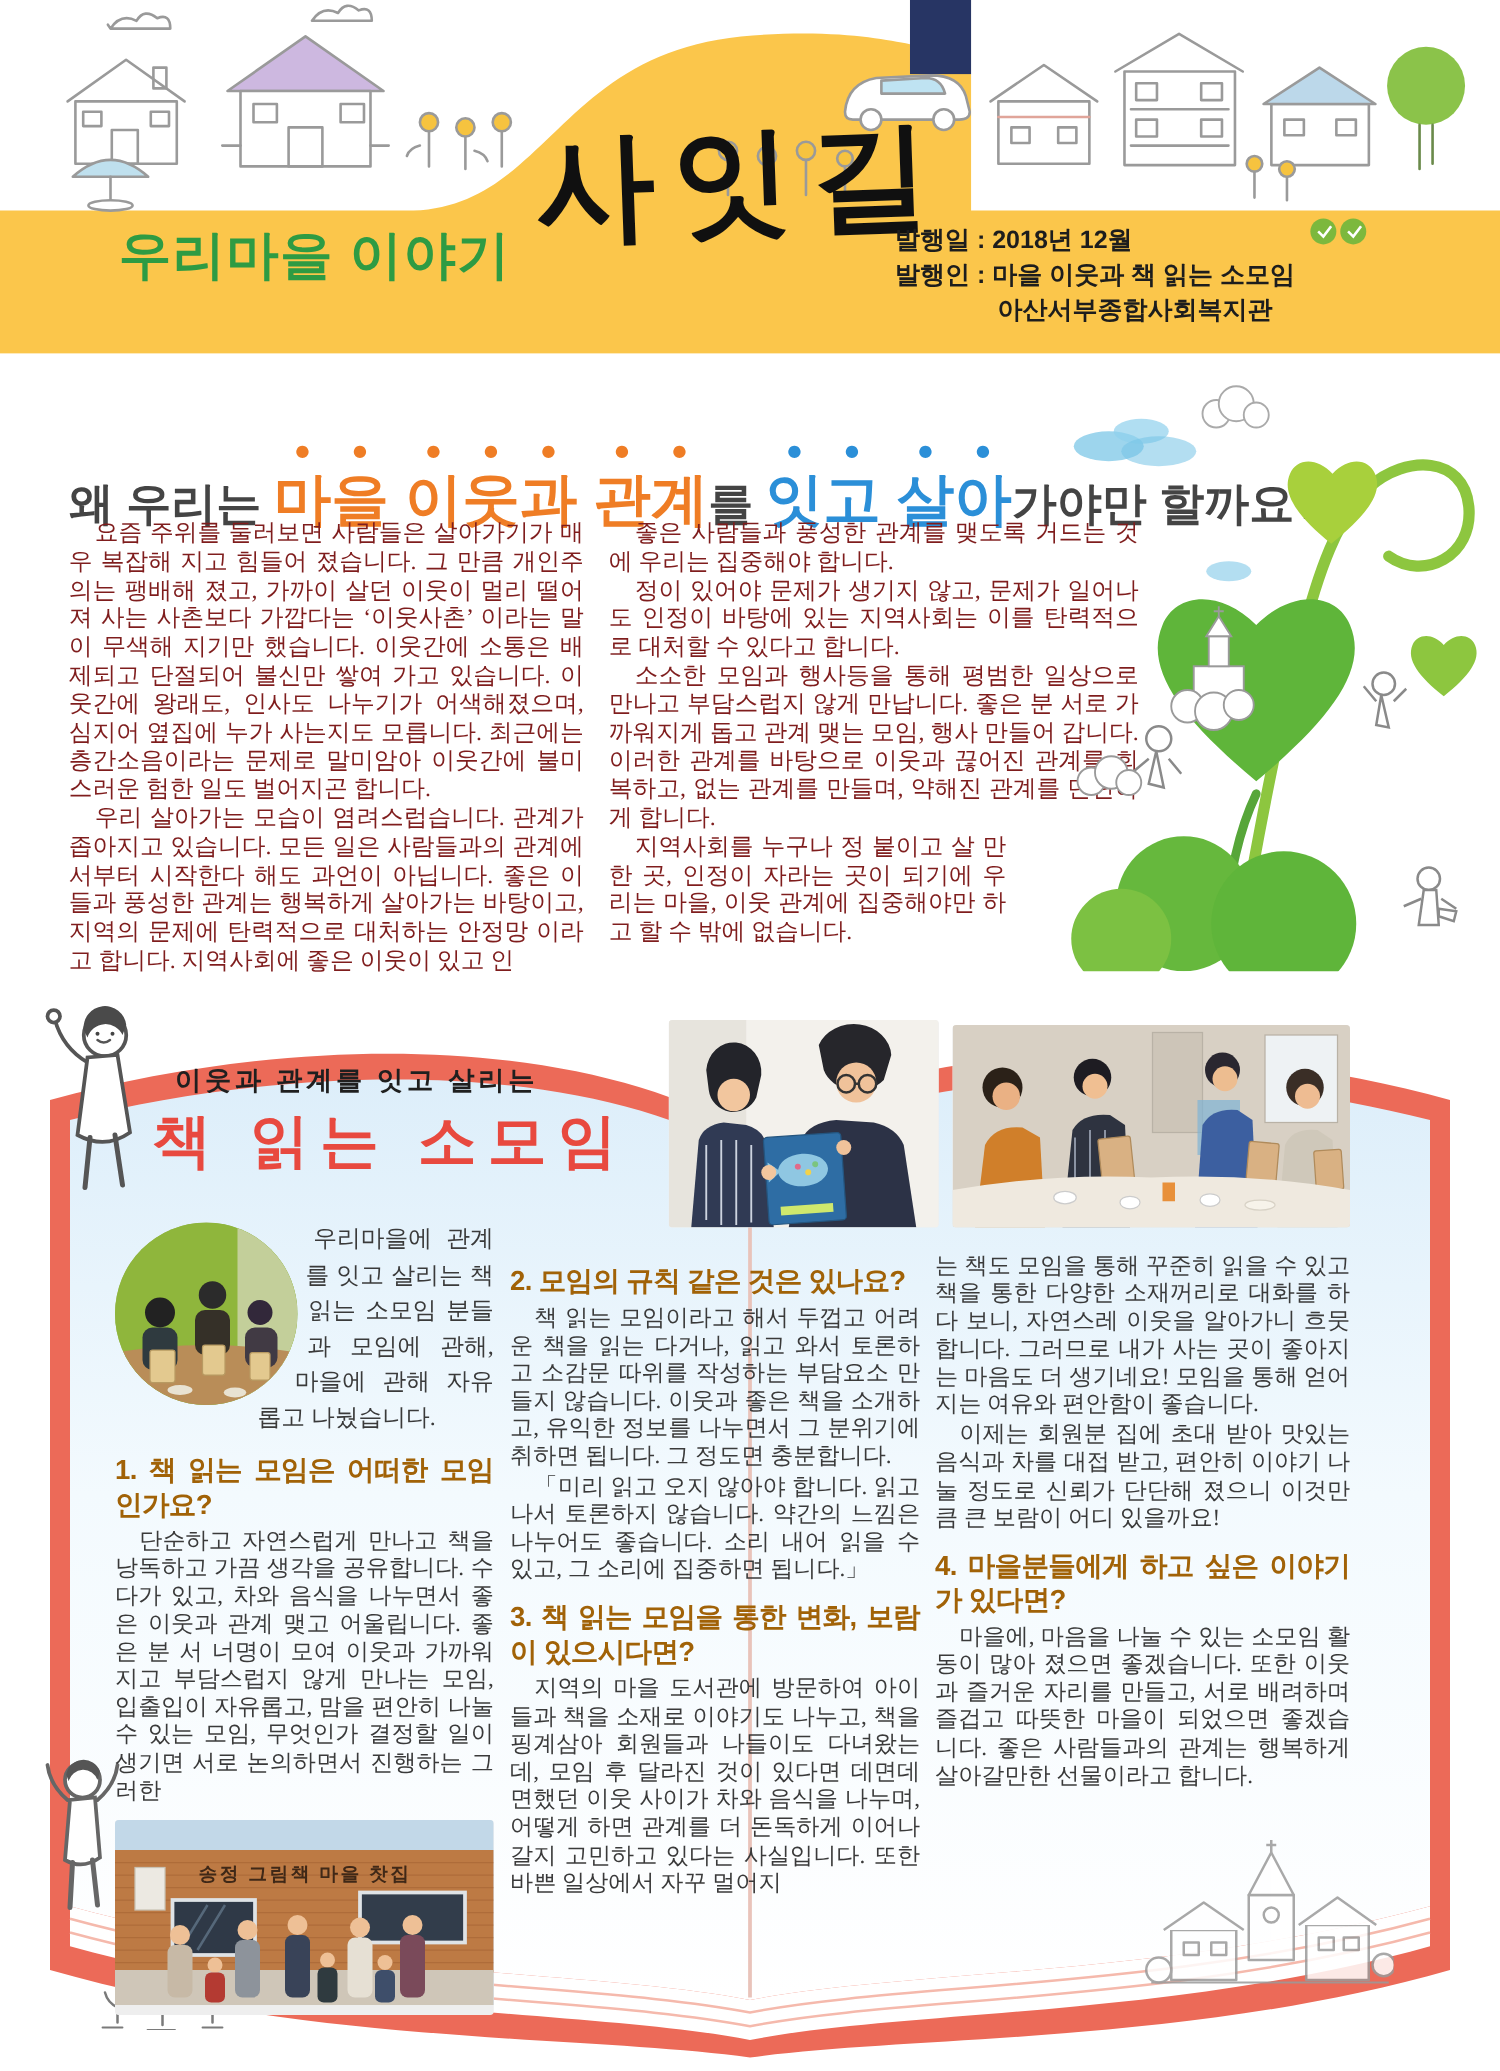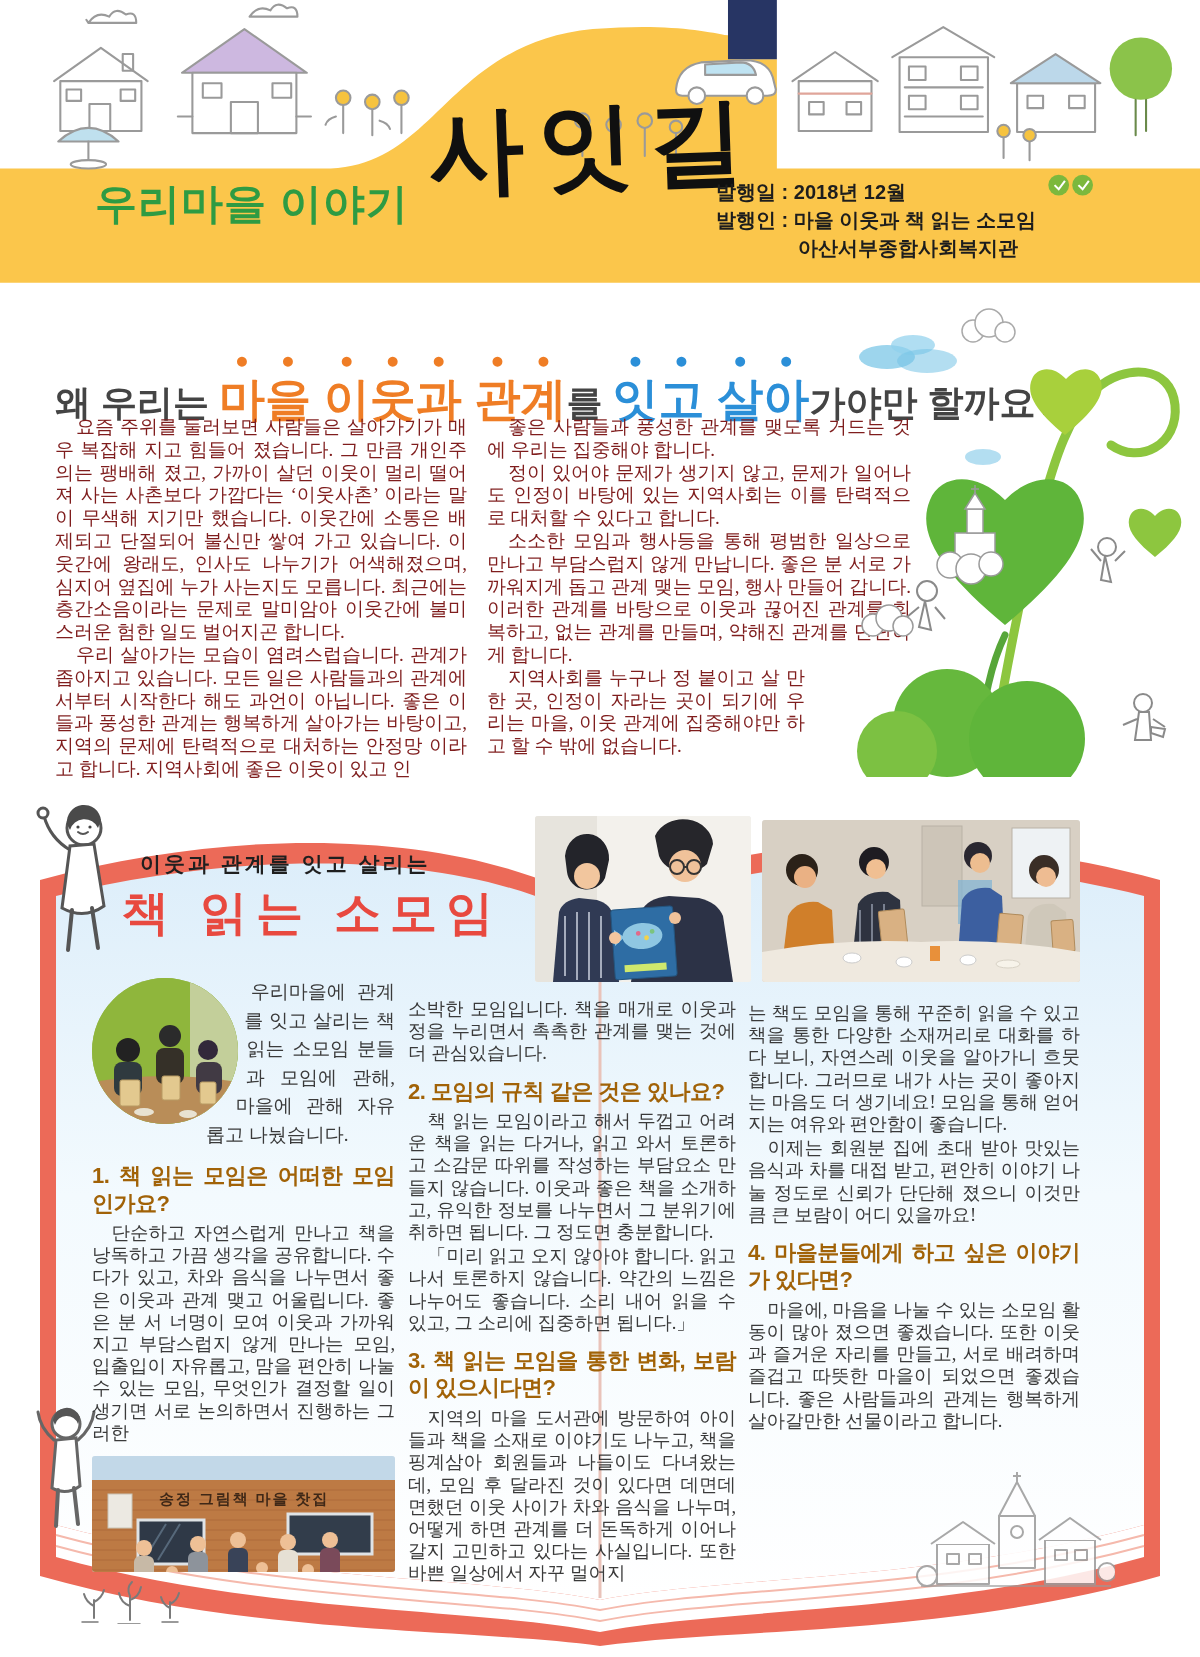--- a/index.html
+++ b/index.html
@@ -38,21 +38,21 @@
   
   .book-section{position:absolute;left:0;top:780px;width:1200px;height:877px;}
   .book-bg{position:absolute;inset:0;}
   .book-kicker{position:absolute;left:140px;top:70px;font-size:21px;font-weight:bold;
                color:#1f1f1f;letter-spacing:3px;}
   .book-title{position:absolute;left:122px;top:102px;font-size:47px;font-weight:900;
               color:#e8493f;letter-spacing:9px;}
   .photo{position:absolute;overflow:hidden;background:#eee;}
   .photo-a{left:535px;top:36px;width:216px;height:166px;border-radius:3px;}
   .photo-b{left:762px;top:40px;width:318px;height:162px;border-radius:3px;}
-  .photo-c{width:303px;height:116px;margin-top:12px;border-radius:3px;overflow:hidden;background:#eee;}
+  .photo-c{width:303px;height:156px;margin-top:12px;border-radius:3px;overflow:hidden;background:#eee;}
   .bk-col{position:absolute;font-family:"Liberation Serif",serif;font-size:18.5px;line-height:1.2;
           text-align:justify;word-break:break-all;color:#3a3a3a;}
   .bk-col p{margin:0 0 2px 0;text-indent:1.05em;}
   .bk-col p.no-indent{text-indent:0;}
   .bk-col h3{font-family:"Liberation Sans",sans-serif;font-size:22px;line-height:1.25;
              color:#a16207;margin:13px 0 5px 0;letter-spacing:-0.5px;}
   .bcol-1{left:92px;top:198px;width:303px;}
   .bcol-2{left:408px;top:218px;width:328px;}
   .bcol-3{left:748px;top:222px;width:332px;}
   .circle-photo{float:left;width:146px;height:146px;border-radius:50%;overflow:hidden;
@@ -420,21 +420,20 @@
             <circle cx="170" cy="112" r="6" fill="#eec096"></circle>
               <rect x="162" y="118" width="16" height="28" rx="5" fill="#2f3a3f"></rect>
             <circle cx="216" cy="114" r="6" fill="#eec096"></circle>
               <rect x="208" y="120" width="16" height="26" rx="5" fill="#3e4e6a"></rect>
           </g>
         </svg>
       </div>
     </div>
 
     <div class="bk-col bcol-2">
-      <p class="no-indent">소박한 모임입니다. 책을 매개로 이웃과 정을 누리면서 촉촉한 관계를 맺는 것에 더 관심있습니다.</p>
       <h3>2. 모임의 규칙 같은 것은 있나요?</h3>
       <p>책 읽는 모임이라고 해서 두껍고 어려운 책을 읽는 다거나, 읽고 와서 토론하고 소감문 따위를 작성하는 부담요소 만들지 않습니다. 이웃과 좋은 책을 소개하고, 유익한 정보를 나누면서 그 분위기에 취하면 됩니다. 그 정도면 충분합니다.</p>
       <p>「미리 읽고 오지 않아야 합니다. 읽고 나서 토론하지 않습니다. 약간의 느낌은 나누어도 좋습니다. 소리 내어 읽을 수 있고, 그 소리에 집중하면 됩니다.」</p>
       <h3>3. 책 읽는 모임을 통한 변화, 보람이 있으시다면?</h3>
       <p>지역의 마을 도서관에 방문하여 아이들과 책을 소재로 이야기도 나누고, 책을 핑계삼아 회원들과 나들이도 다녀왔는데, 모임 후 달라진 것이 있다면 데면데면했던 이웃 사이가 차와 음식을 나누며, 어떻게 하면 관계를 더 돈독하게 이어나갈지 고민하고 있다는 사실입니다. 또한 바쁜 일상에서 자꾸 멀어지</p>
     </div>
 
     <div class="bk-col bcol-3">
       <p class="no-indent">는 책도 모임을 통해 꾸준히 읽을 수 있고 책을 통한 다양한 소재꺼리로 대화를 하다 보니, 자연스레 이웃을 알아가니 흐뭇 합니다. 그러므로 내가 사는 곳이 좋아지는 마음도 더 생기네요! 모임을 통해 얻어지는 여유와 편안함이 좋습니다.</p>
       <p>이제는 회원분 집에 초대 받아 맛있는 음식과 차를 대접 받고, 편안히 이야기 나눌 정도로 신뢰가 단단해 졌으니 이것만큼 큰 보람이 어디 있을까요!</p>

